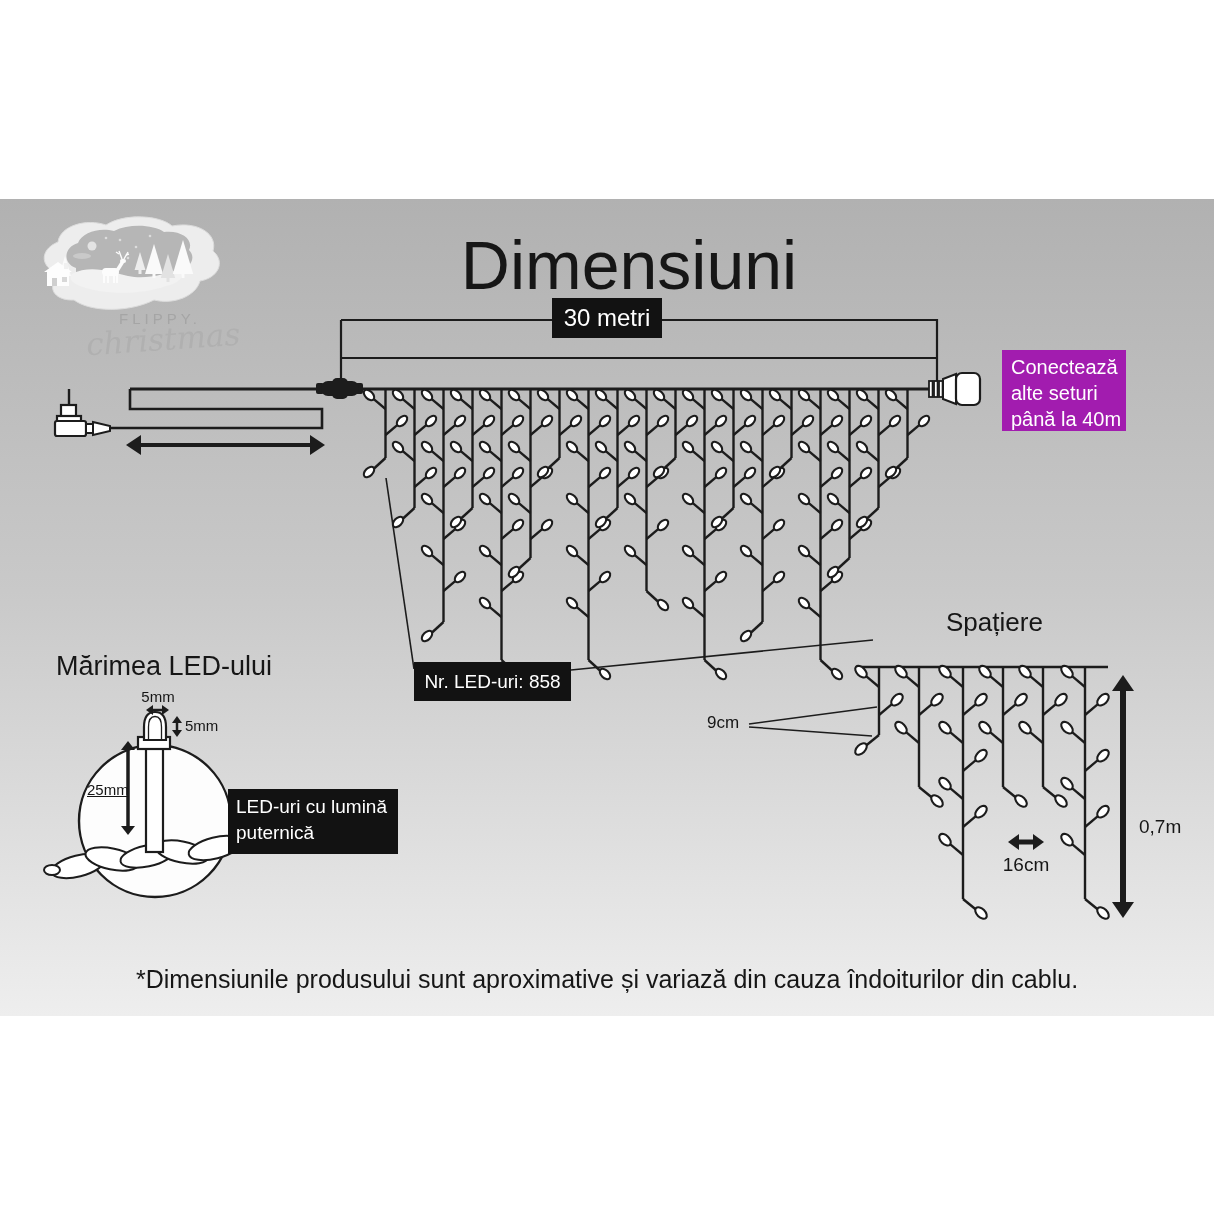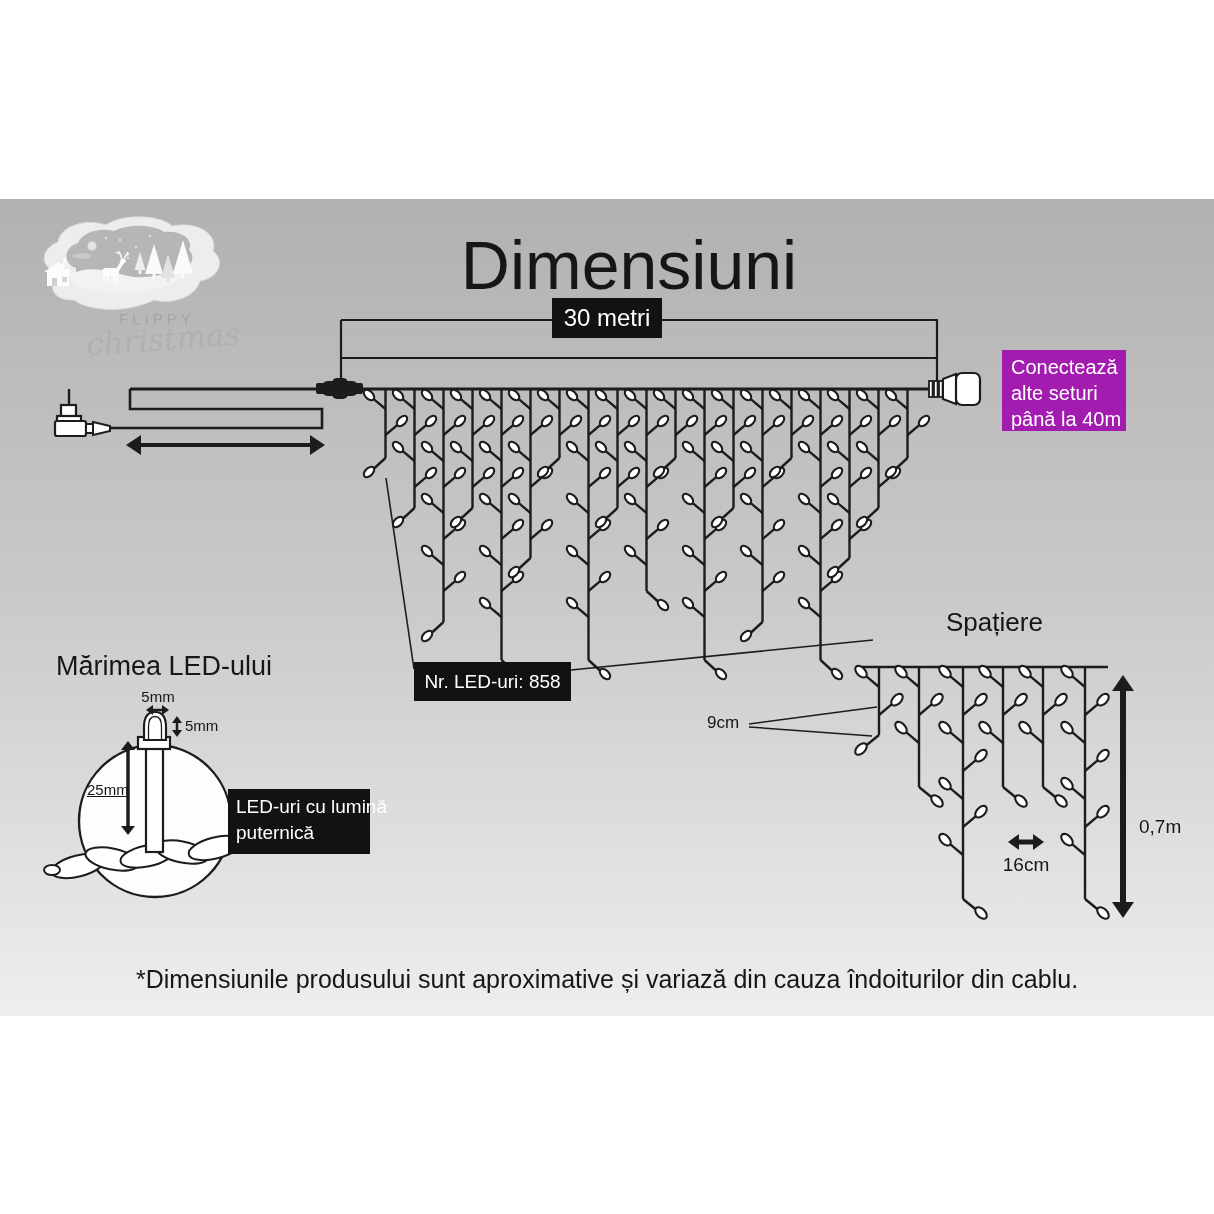--- a/index.html
+++ b/index.html
@@ -489,21 +489,21 @@
 
 
   <div class="box" style="left: 1002px; top: 350px; width: 124px; height: 81px; font-size: 20px; line-height: 26px; padding: 4px 0px 0px 9px; box-sizing: border-box; background: #a21caf; color: rgb(255, 255, 255);">
     <span style="display:block">Conectează</span>
     <span style="display:block">alte seturi</span>
     <span style="display:block">până la 40m</span>
   </div>
 
   <div class="box ctr" style="left: 414px; top: 653px; width: 157px; height: 39px; font-size: 19px; line-height: 39px; background: rgb(18, 18, 18); color: rgb(255, 255, 255); margin-top: 9px;">Nr. LED-uri: 858</div>
 
-  <div class="box" style="left: 228px; top: 789px; width: 142px; height: 65px; font-size: 19px; line-height: 26px; padding: 5px 0px 0px 8px; box-sizing: border-box; background: rgb(18, 18, 18); color: rgb(255, 255, 255);">
+  <div class="box" style="left: 228px; top: 789px; width: 170px; height: 65px; font-size: 19px; line-height: 26px; padding: 5px 0px 0px 8px; box-sizing: border-box; background: rgb(18, 18, 18); color: rgb(255, 255, 255);">
     <span style="display:block">LED-uri cu lumină</span>
     <span style="display:block">puternică</span>
   </div>
 
 
   <div class="lbl" style="left:946px;top:608px;font-size:26px;">Spațiere</div>
 
   <div class="lbl" style="left:56px;top:652px;font-size:27px;">Mărimea LED-ului</div>
 
   <div class="lbl ctr" style="left:138px;top:689px;width:40px;font-size:15px;">5mm</div>

